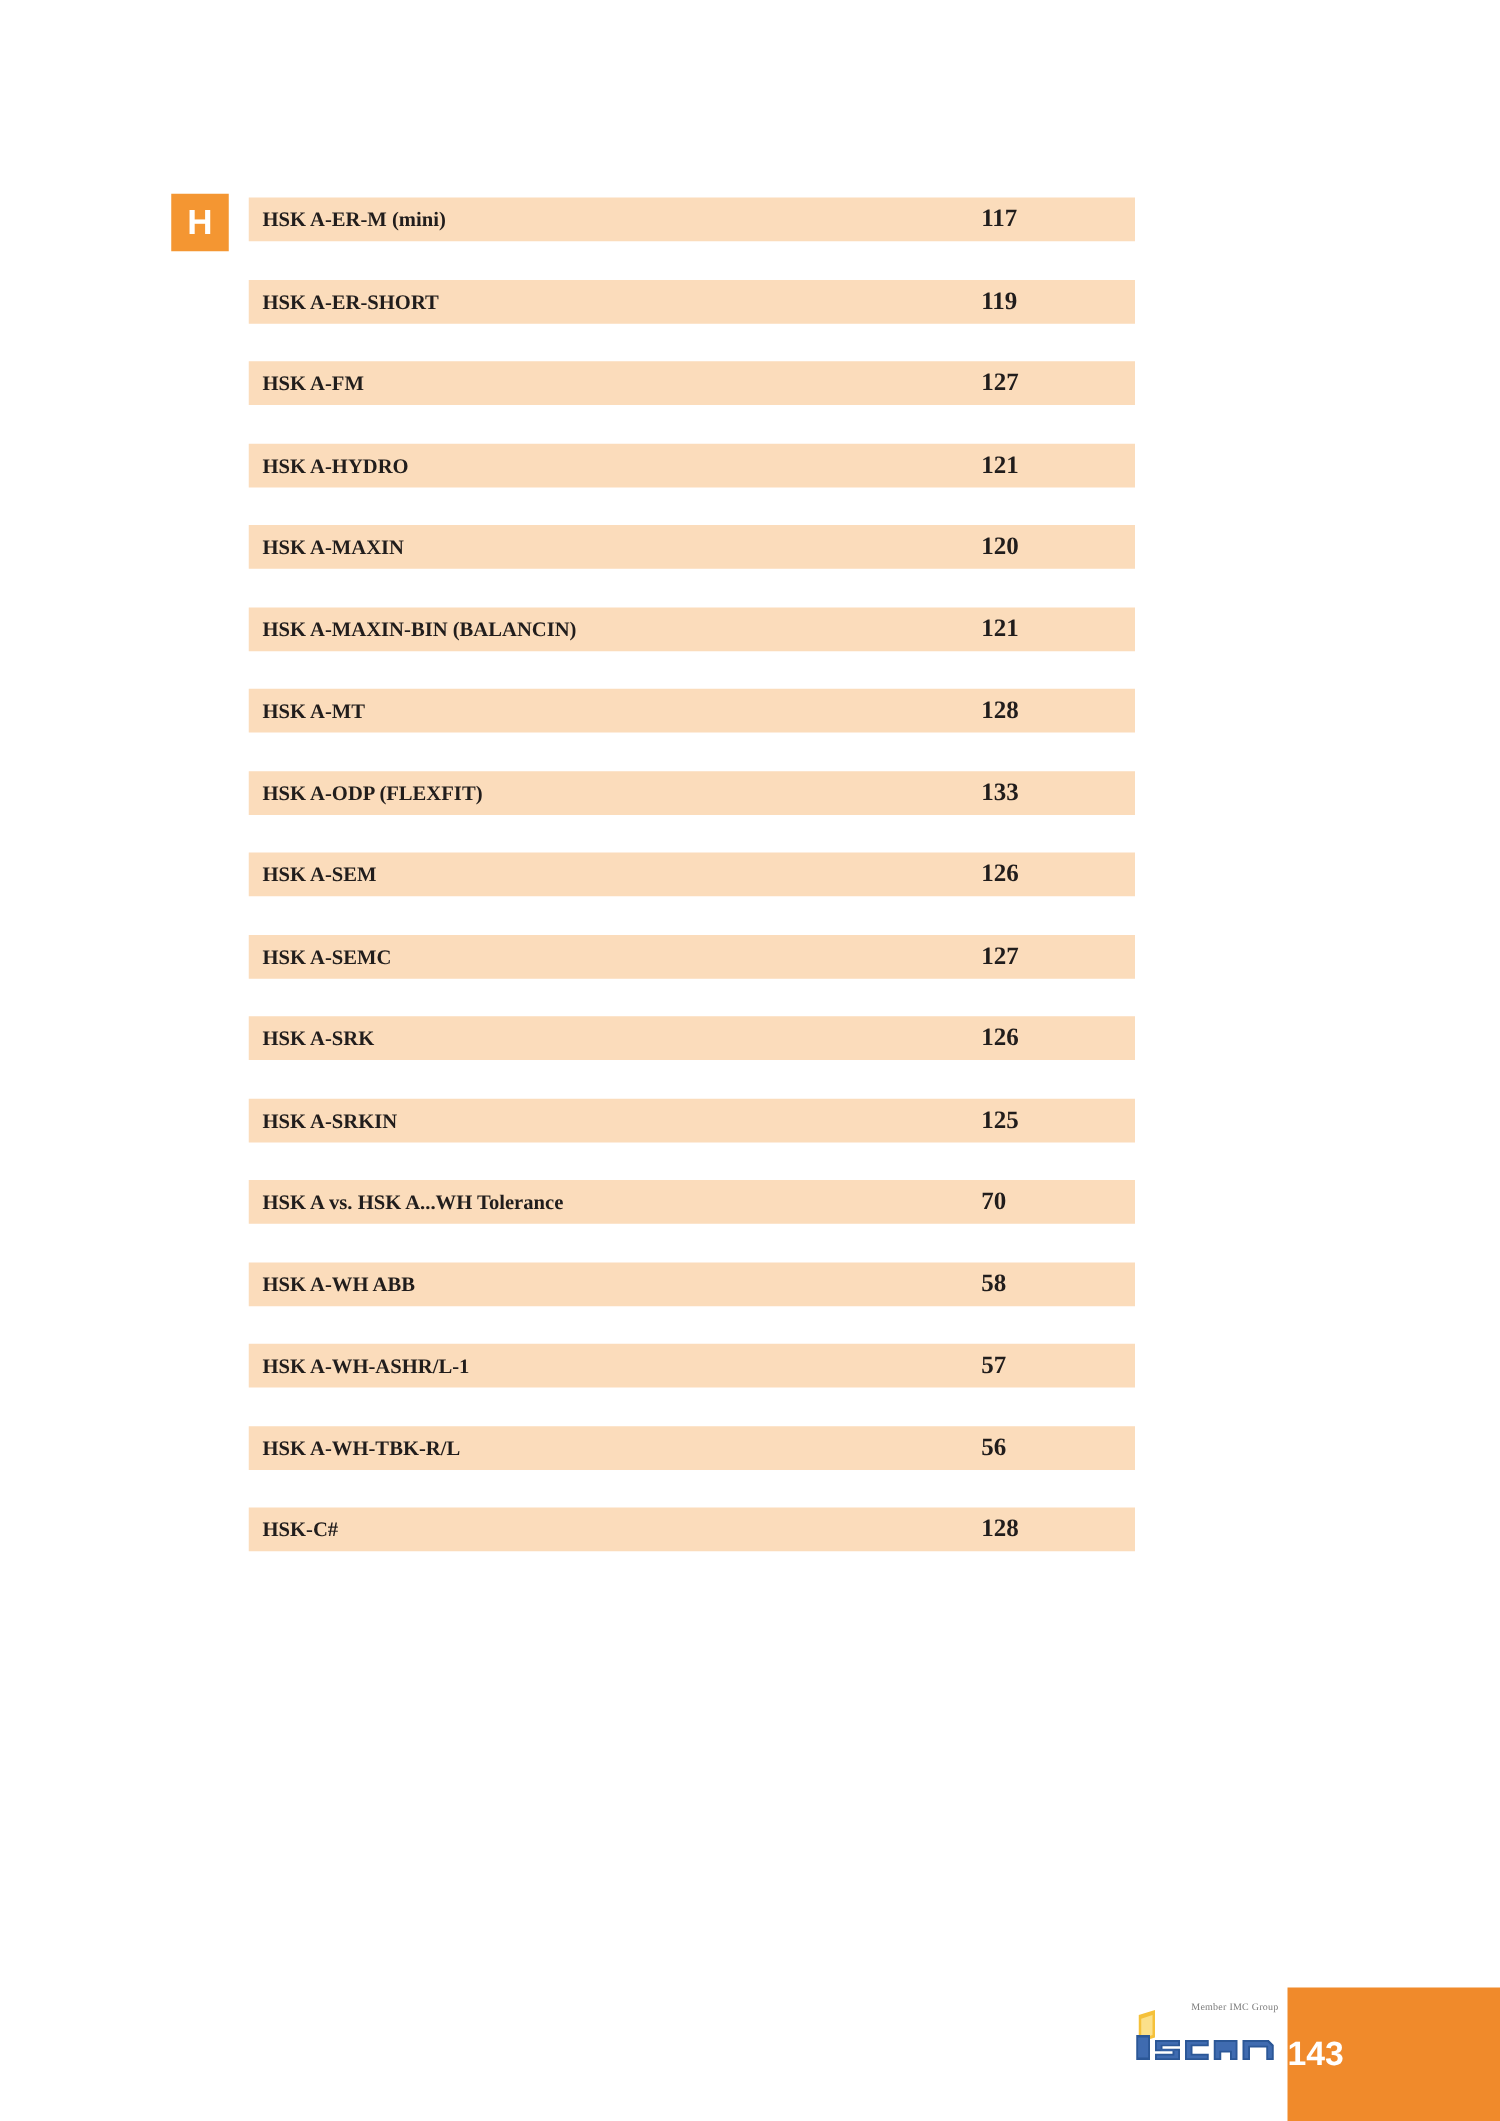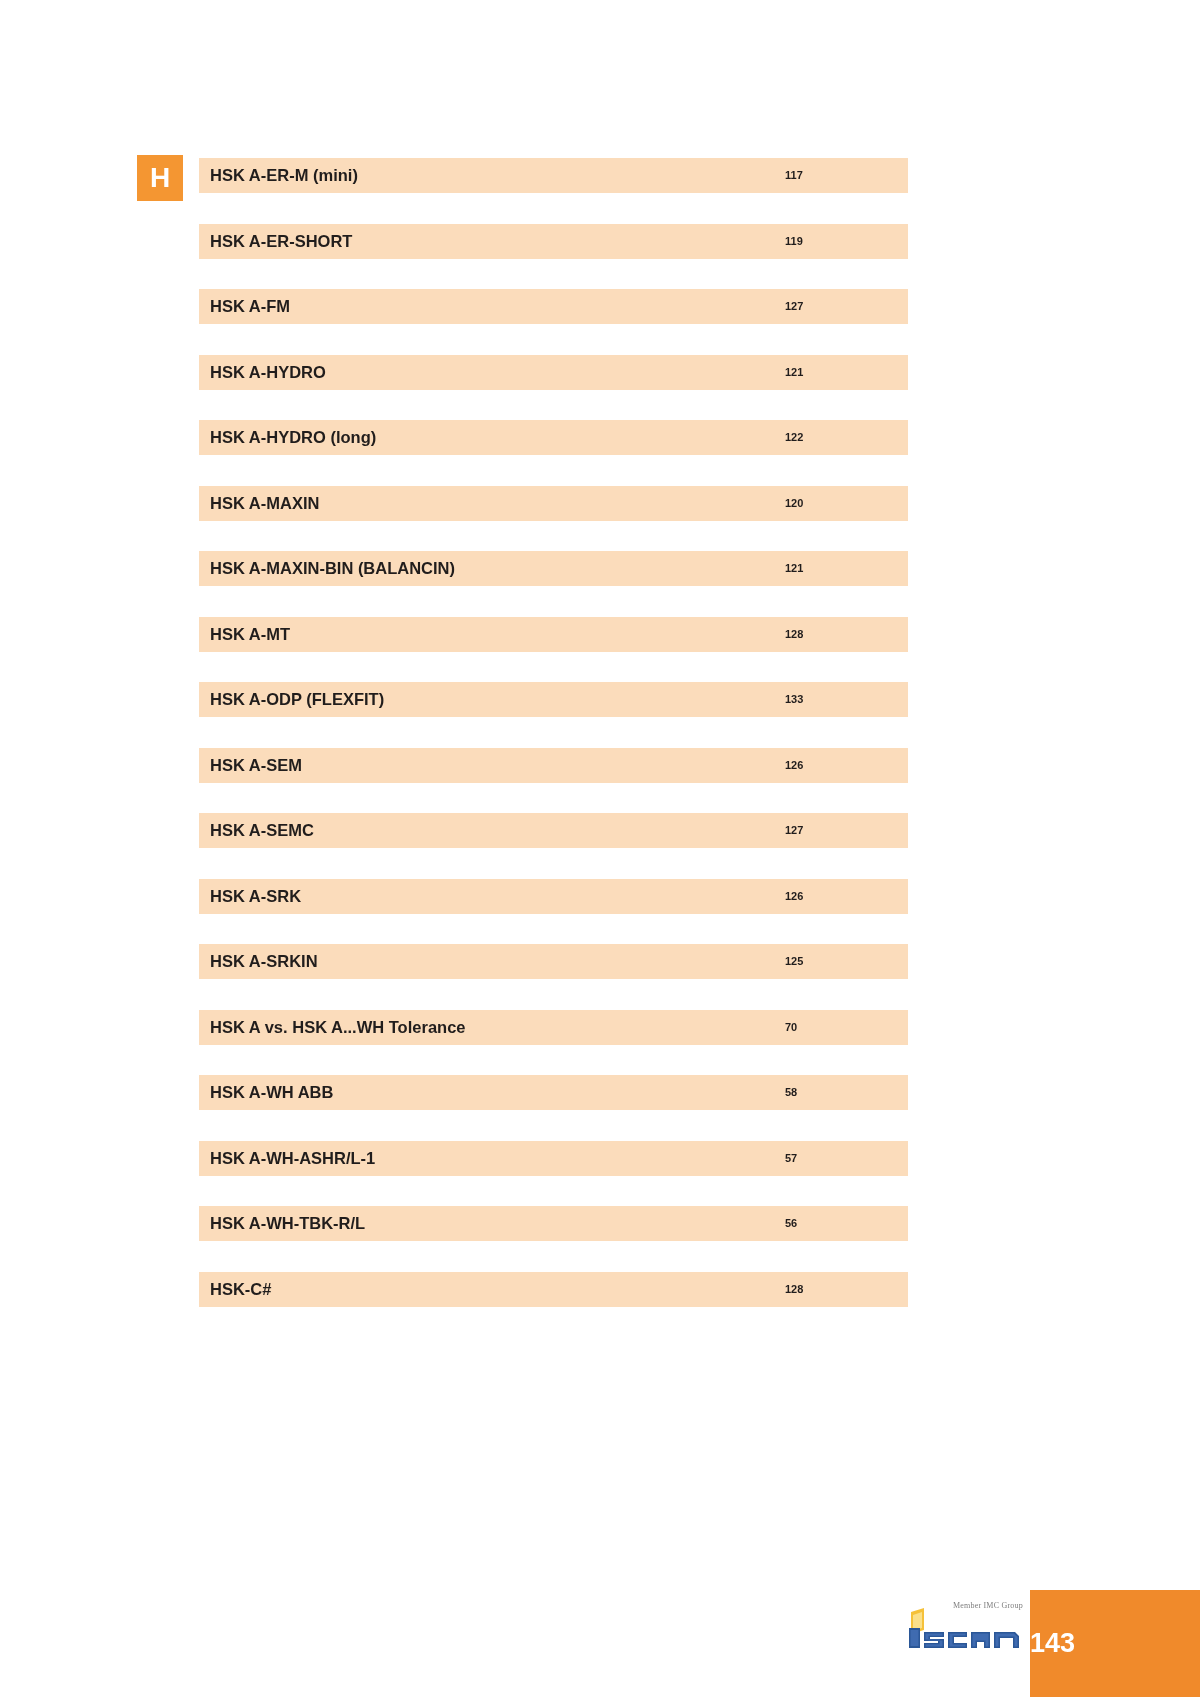--- a/index.html
+++ b/index.html
@@ -48,39 +48,40 @@
     position: absolute;
     left: 199px;
     top: 158px;
     width: 709px;
   }
   .index-row {
     position: relative;
     height: 35px;
     margin-bottom: 30.5px;
     background: #FBDCBB;
+    font-family: Liberation Serif, serif;
   }
   .index-row .entry-title {
     position: absolute;
     left: 11px;
     top: 0;
     height: 35px;
     line-height: 35px;
     font-size: 16.5px;
     font-weight: bold;
     color: #211d1c;
     white-space: nowrap;
   }
   .index-row .entry-page {
     position: absolute;
     left: 586px;
     top: 0;
     height: 23px;
     line-height: 35px;
-    font-size: 11px;
+    font-size: 20px;
     font-weight: bold;
     color: #211d1c;
     white-space: nowrap;
   }
 
   
   .footer-logo {
     position: absolute;
     left: 905px;
     top: 1596px;
@@ -143,24 +144,20 @@
       </div>
       <div class="index-row">
         <div class="entry-title">HSK A-FM</div>
         <div class="entry-page">127</div>
       </div>
       <div class="index-row">
         <div class="entry-title">HSK A-HYDRO</div>
         <div class="entry-page">121</div>
       </div>
       <div class="index-row">
-        <div class="entry-title">HSK A-HYDRO (long)</div>
-        <div class="entry-page">122</div>
-      </div>
-      <div class="index-row">
         <div class="entry-title">HSK A-MAXIN</div>
         <div class="entry-page">120</div>
       </div>
       <div class="index-row">
         <div class="entry-title">HSK A-MAXIN-BIN (BALANCIN)</div>
         <div class="entry-page">121</div>
       </div>
       <div class="index-row">
         <div class="entry-title">HSK A-MT</div>
         <div class="entry-page">128</div>

